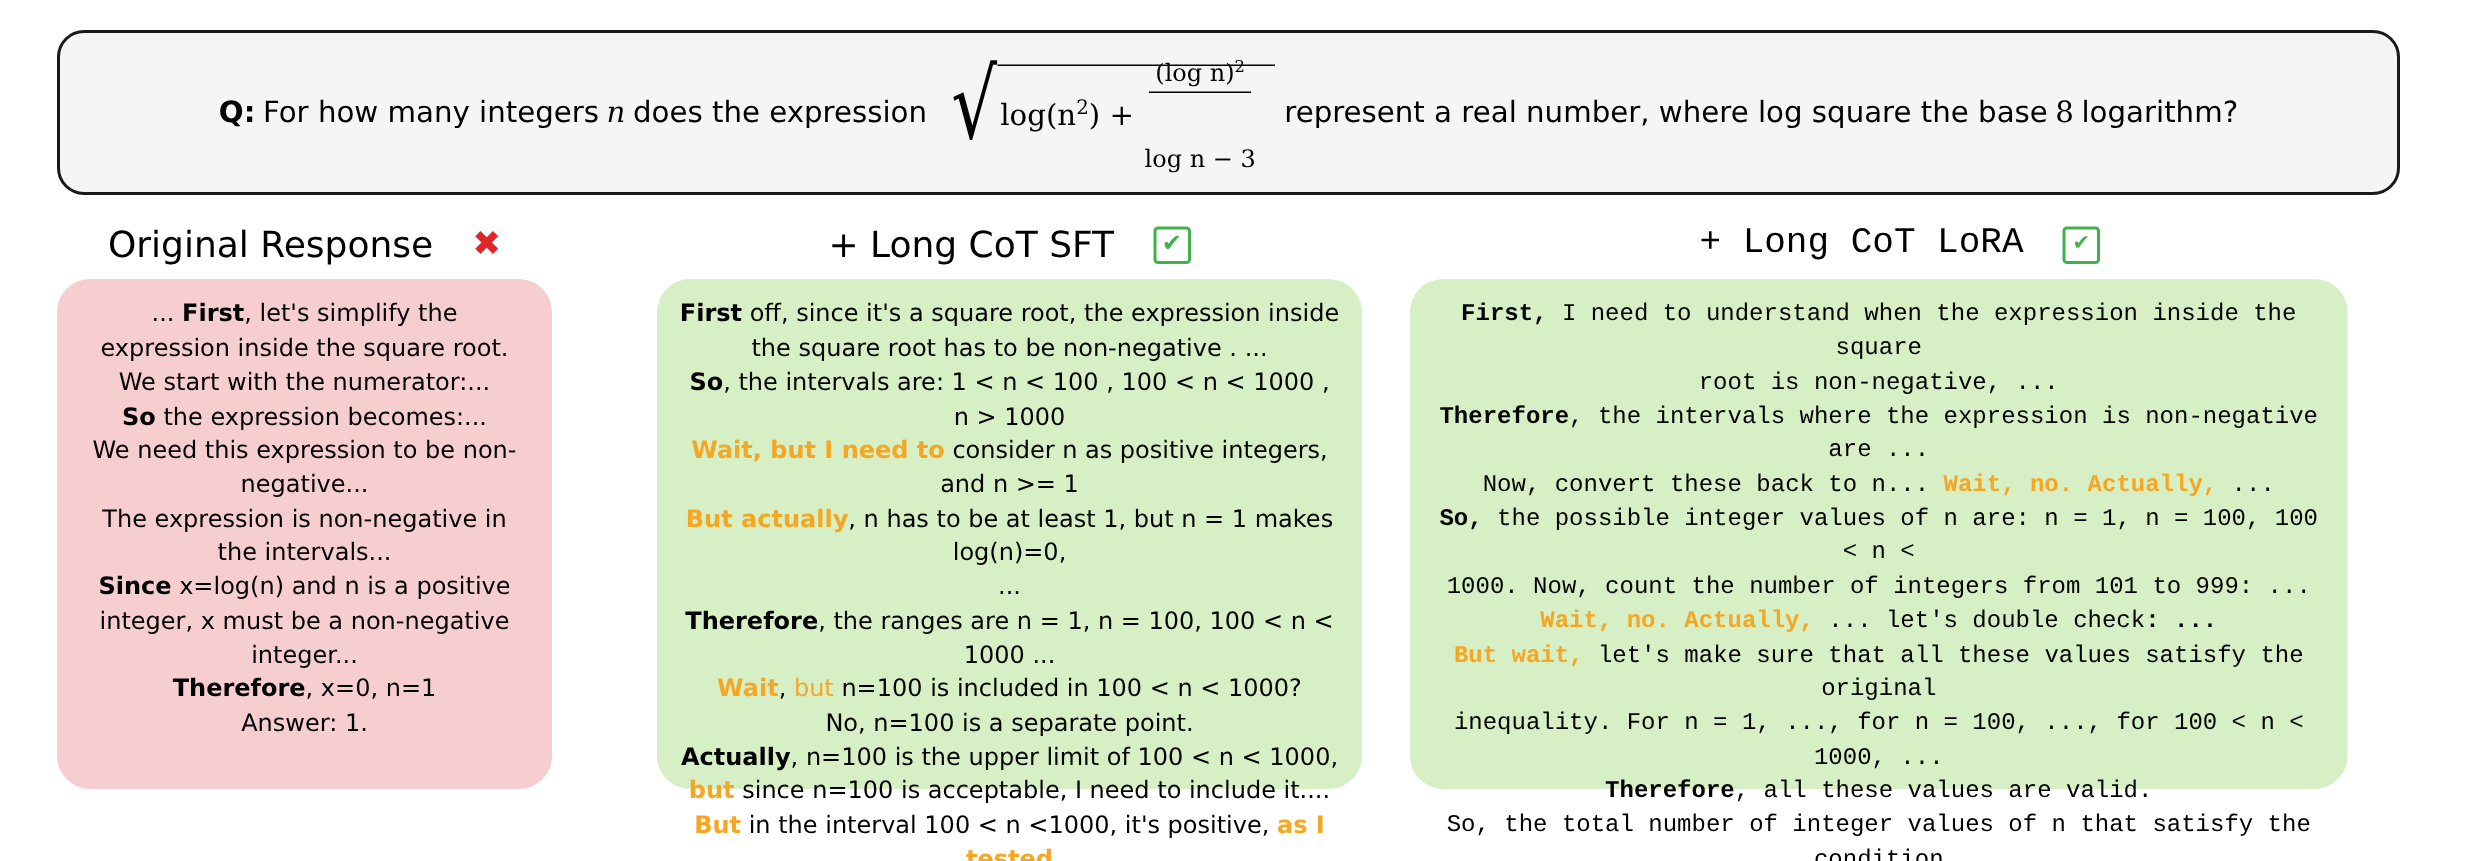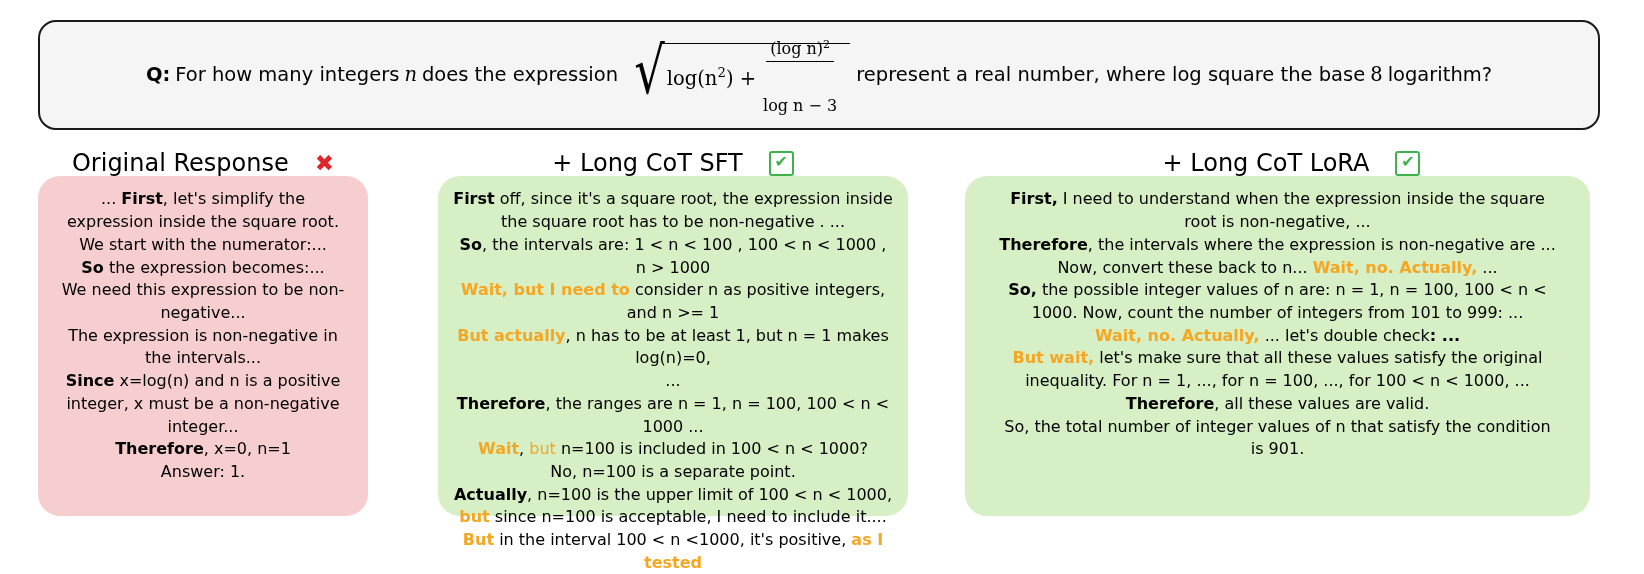--- a/index.html
+++ b/index.html
@@ -98,20 +98,21 @@
 
   
   .col {
     position: absolute;
     top: 150px;
   }
   .col-head {
     text-align: center;
     font-size: 24px;
     line-height: 1.1;
+    margin-bottom: 10px;
     white-space: nowrap;
     display: flex;
     align-items: center;
     justify-content: center;
     gap: 26px;
   }
   .mark { font-size: 23px; line-height: 1; }
   .mark.cross { color: #e0262b; }
   .mark.check {
     display: inline-block;
@@ -139,21 +140,21 @@
 
   .b { font-weight: bold; }
   .o { color: #f5a623; font-weight: bold; text-align: center; }
   .o-light { color: #f5a623; font-weight: normal; }
 
   
   #col-1 { left: 38px;  width: 330px; }
   #col-1 .card { width: 330px; height: 340px; }
   #col-2 { left: 438px; width: 470px; }
   #col-2 .card { width: 470px; height: 340px; }
-  #col-3 { left: 965px; width: 653px; }
+  #col-3 { left: 940px; width: 653px; font-family: Liberation Mono, monospace; }
   #col-3 .card { width: 625px; height: 340px; }
 
   .p { margin: 0; }
 </style>
 </head>
 <body>
 
 <div class="page">
 
   <div class="question-box">

